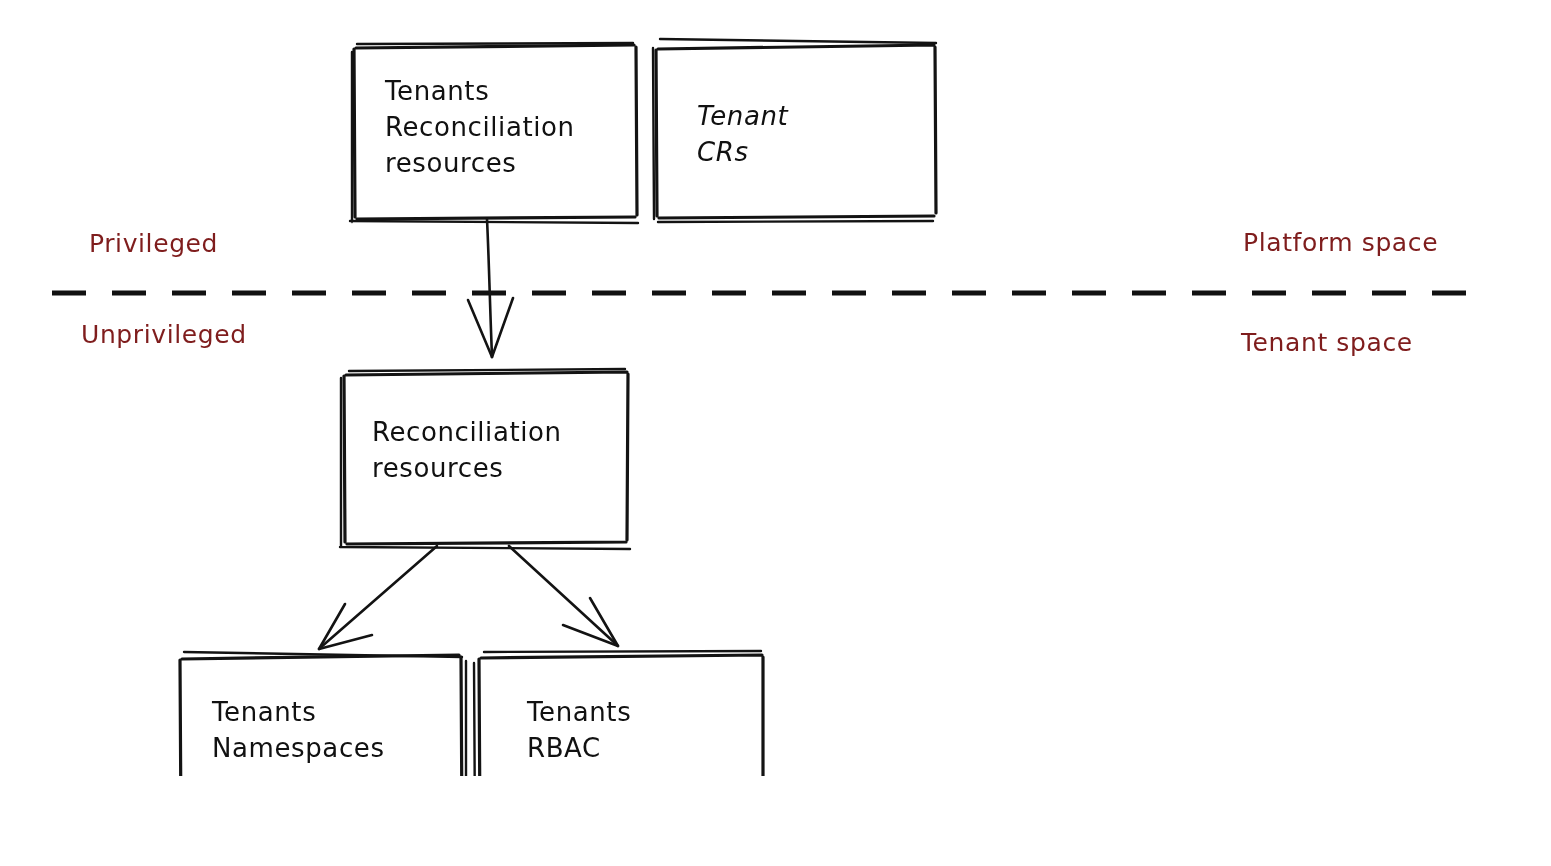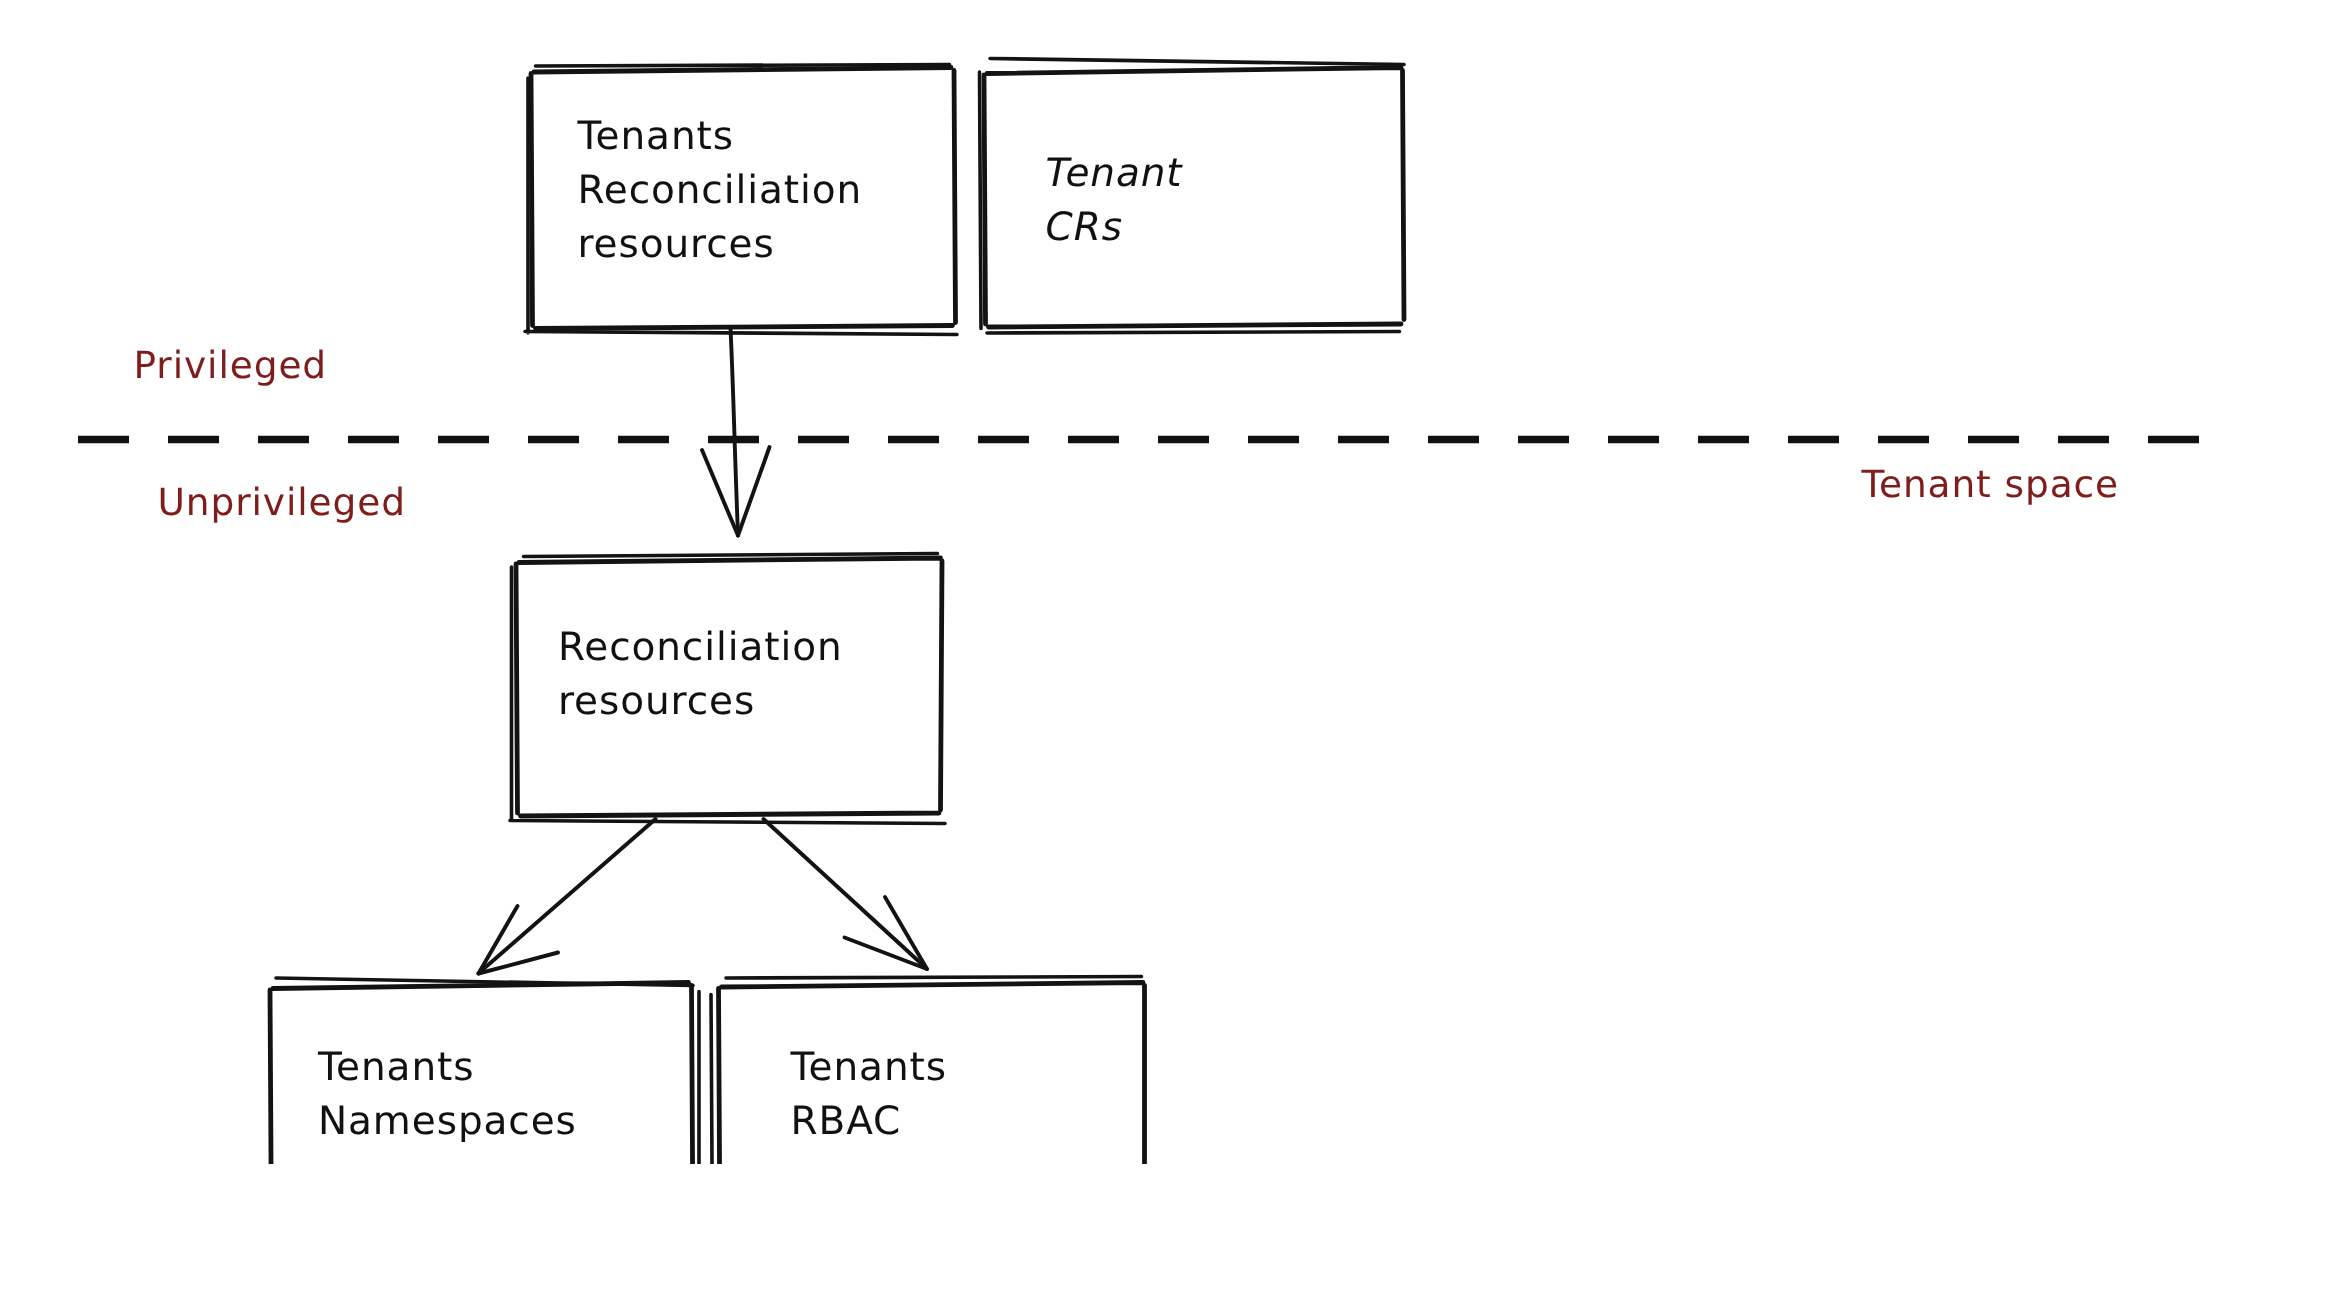--- a/index.html
+++ b/index.html
@@ -130,18 +130,19 @@
 resources</div>
 
   <div class="node-label" style="left:212px; top:694px; width:245px;">Tenants
 Namespaces</div>
 
   <div class="node-label" style="left:527px; top:694px; width:230px;">Tenants
 RBAC</div>
 
   <div class="zone-label" style="left:89px; top:229px;">Privileged</div>
 
-  <div class="zone-label" style="left:81px; top:320px;margin-left:24px;">Unprivileged</div>
+  <div class="zone-label" style="left:81px; top:320px;">Unprivileged</div>
 
+  <div class="zone-label" style="left:1243px; top:228px;">Platform space</div>
 
-  <div class="zone-label" style="left:1241px; top:308px;text-align:right;">Tenant space</div>
+  <div class="zone-label" style="left:1241px; top:328px;text-align:right;">Tenant space</div>
 
 </div>
 
 </body></html>

